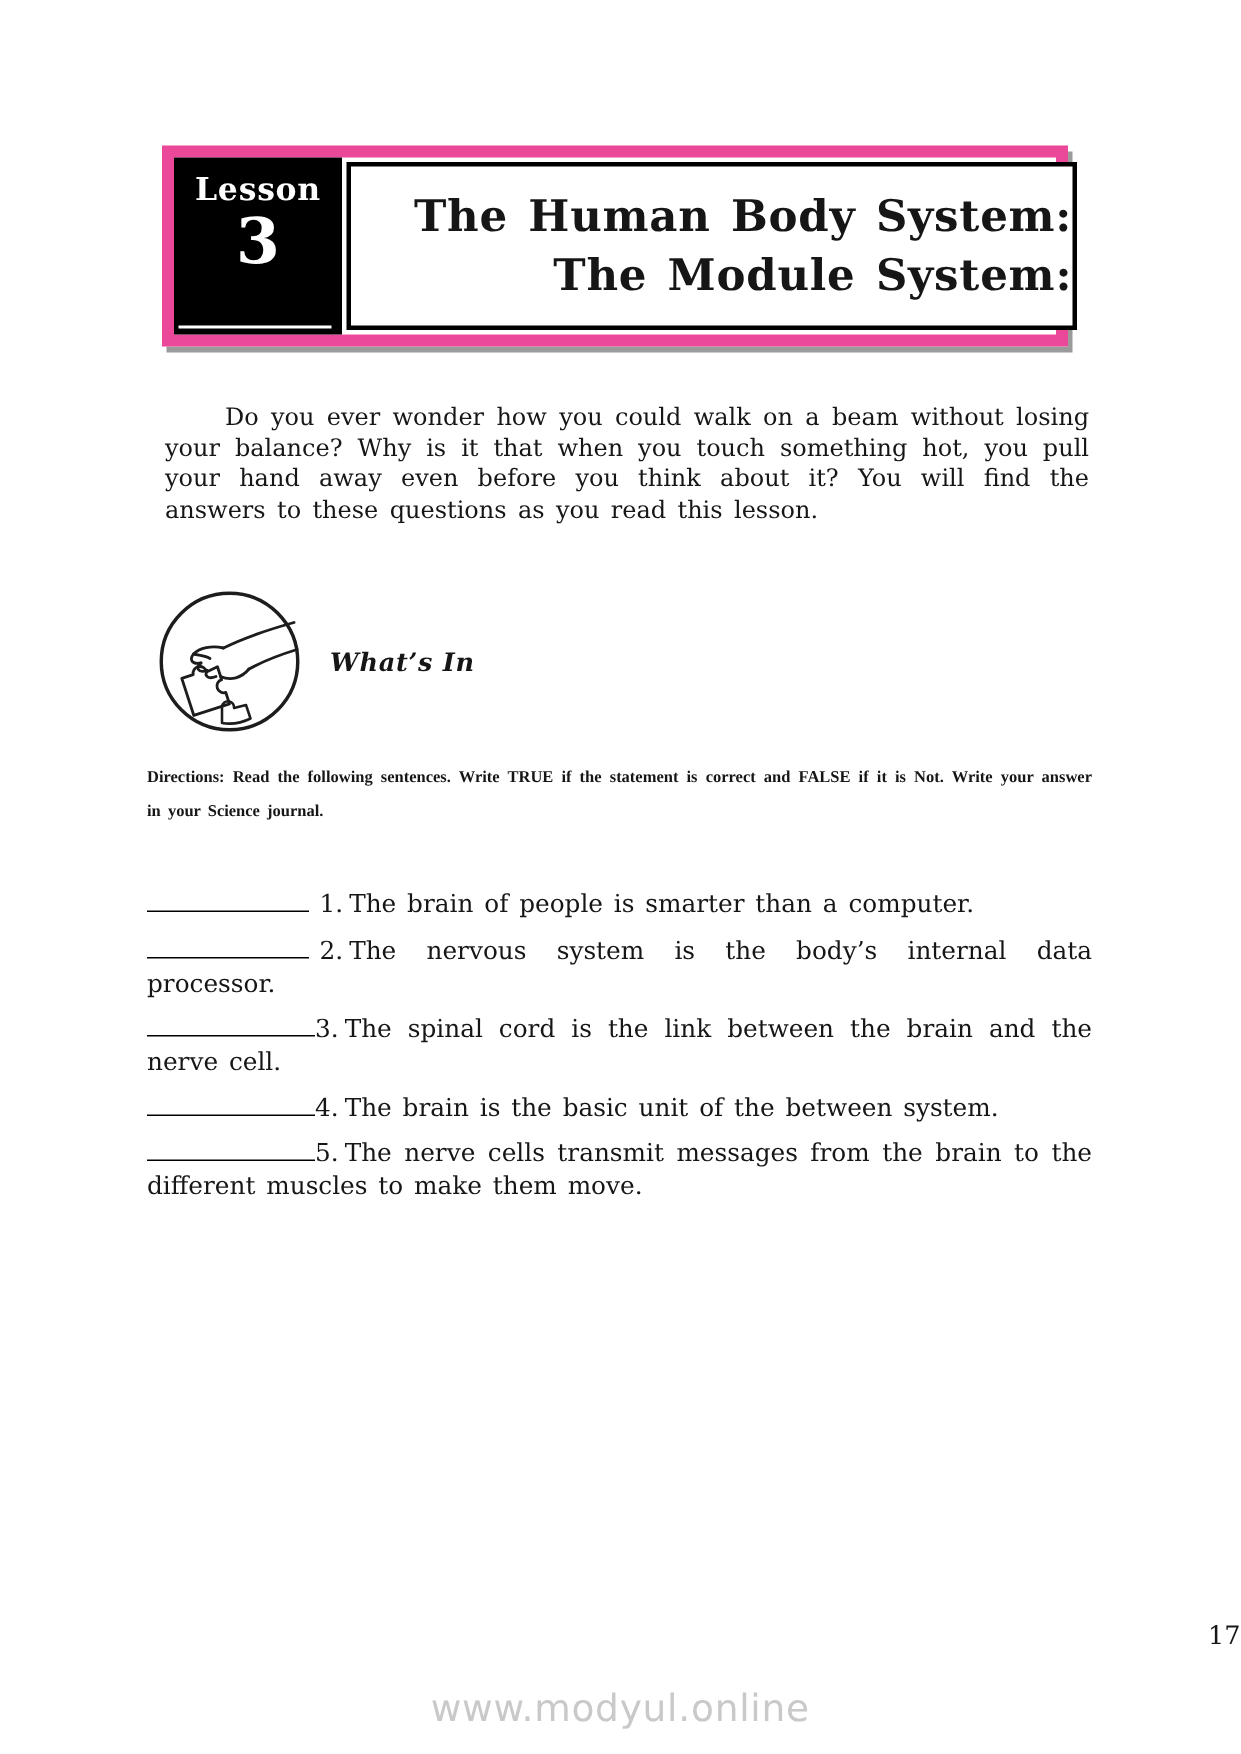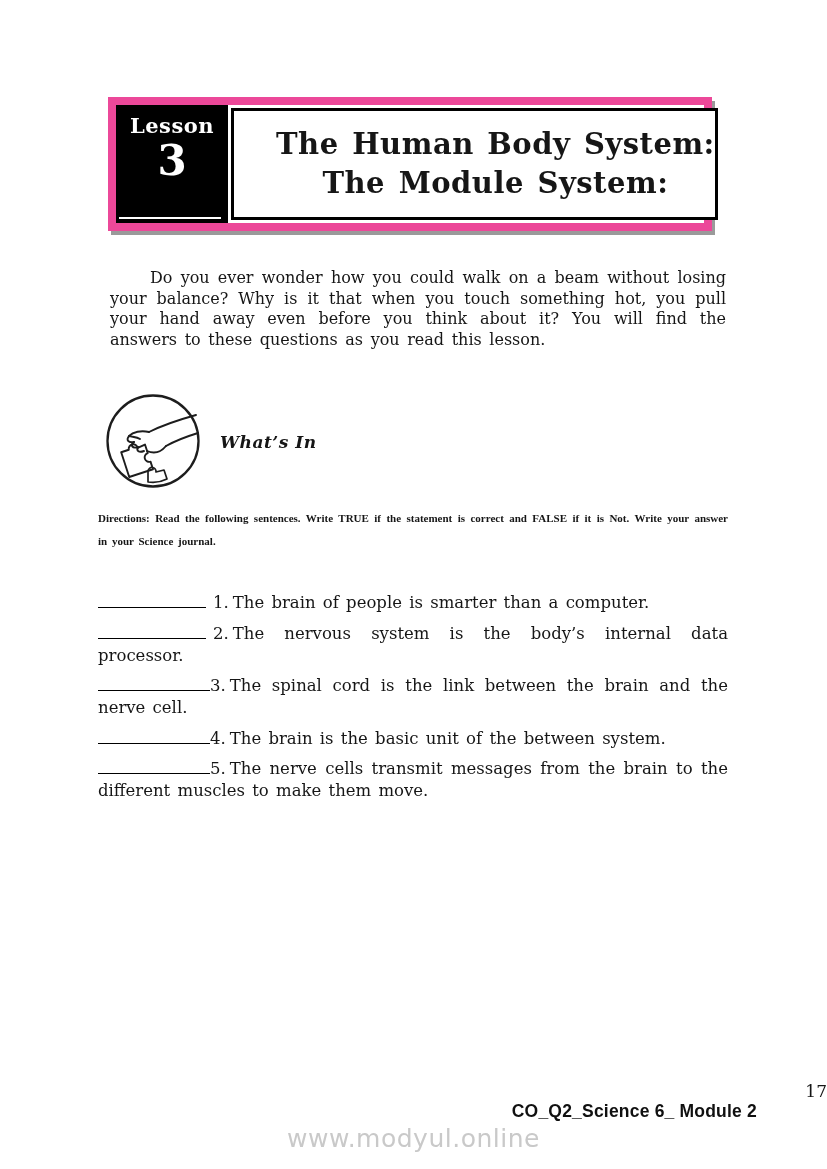--- a/index.html
+++ b/index.html
@@ -52,21 +52,21 @@
     line-height: 1.1;
   }
   .title-box {
     flex: 1 1 auto;
     margin: 3px;
     border: 3px solid #000;
     background: #fff;
     display: flex;
     flex-direction: column;
     justify-content: center;
-    align-items: center;
+    align-items: flex-end;
     padding-left: 42px;
   }
   .title-line {
     font-weight: bold;
     font-size: 29px;
     line-height: 39px;
     letter-spacing: 0.5px;
     word-spacing: 3px;
     white-space: nowrap;
   }
@@ -206,16 +206,15 @@
 
   <div class="statements">
     <p class="statement gapped"><span class="blank"></span><span class="st-num">1.</span><span>The brain of people is smarter than a computer.</span></p>
     <p class="statement gapped"><span class="blank"></span><span class="st-num">2.</span><span>The nervous system is the body’s internal data processor.</span></p>
     <p class="statement"><span class="blank"></span><span class="st-num">3.</span><span>The spinal cord is the link between the brain and the nerve cell.</span></p>
     <p class="statement"><span class="blank"></span><span class="st-num">4.</span><span>The brain is the basic unit of the between system.</span></p>
     <p class="statement"><span class="blank"></span><span class="st-num">5.</span><span>The nerve cells transmit messages from the brain to the different muscles to make them move.</span></p>
   </div>
 
   <div class="page-number">17</div>
-  <div class="footer-code">CO_Q2_Science 6_ Module 2</div>
   <div class="watermark">www.modyul.online</div>
 
 </div>
 
 </body></html>

